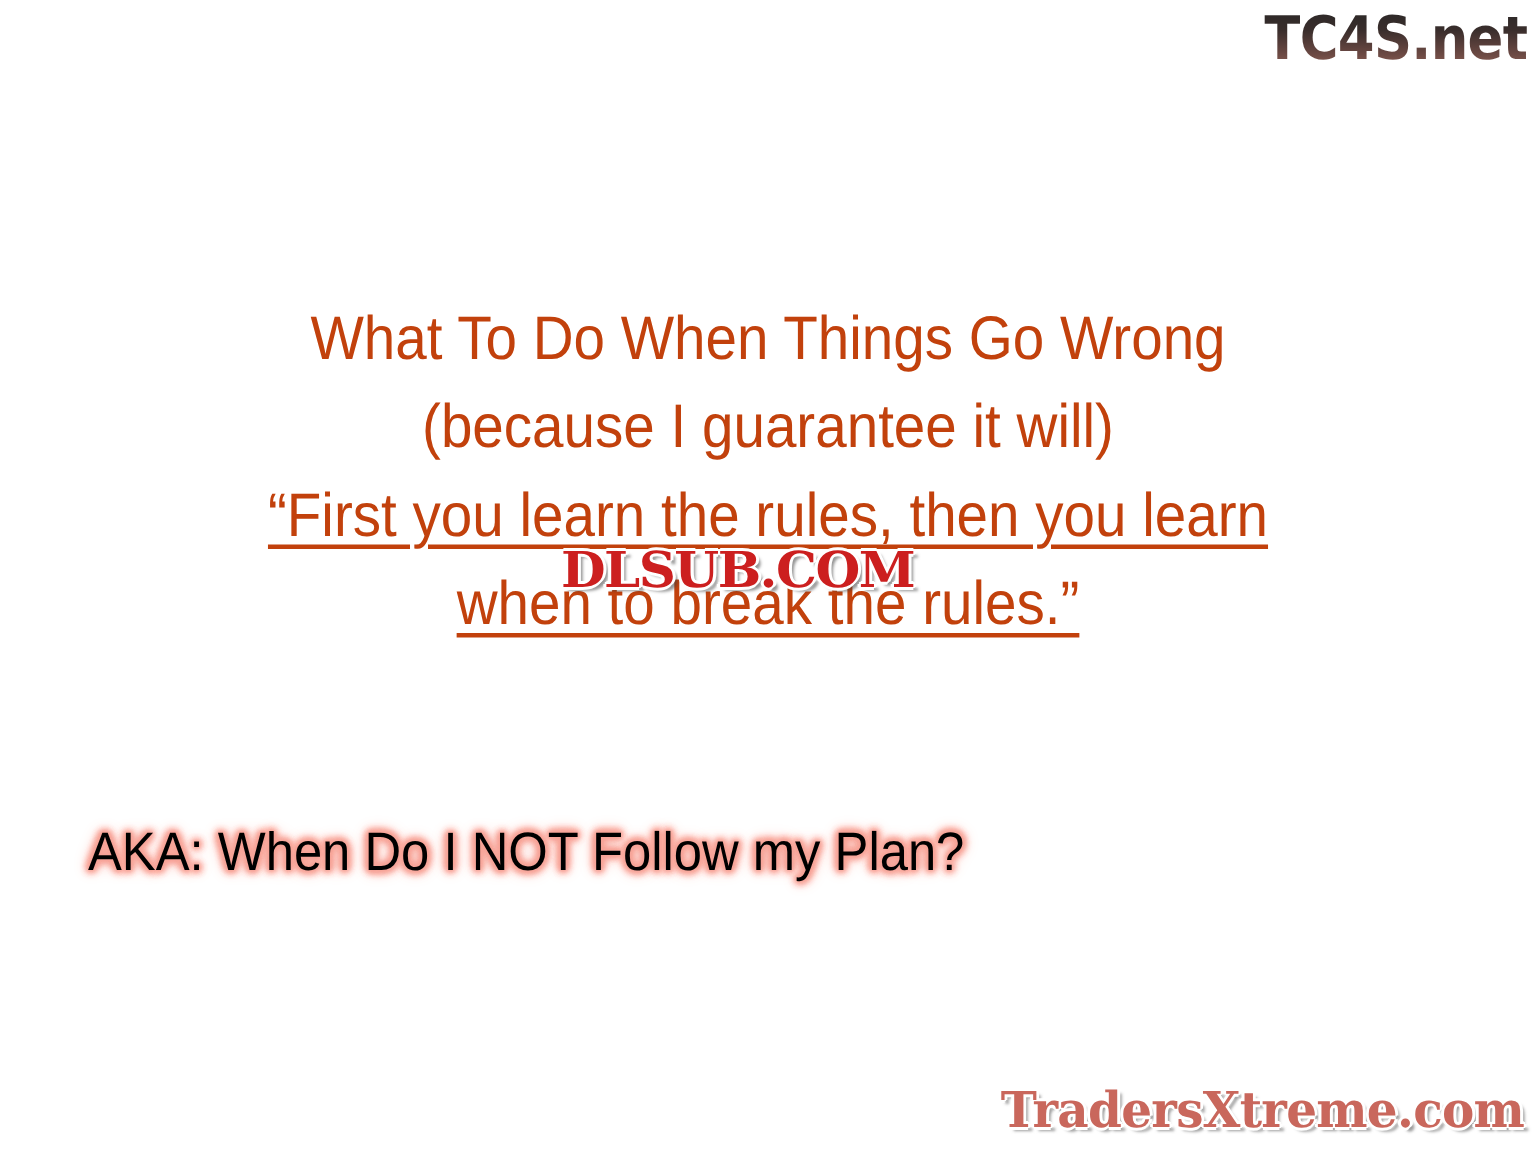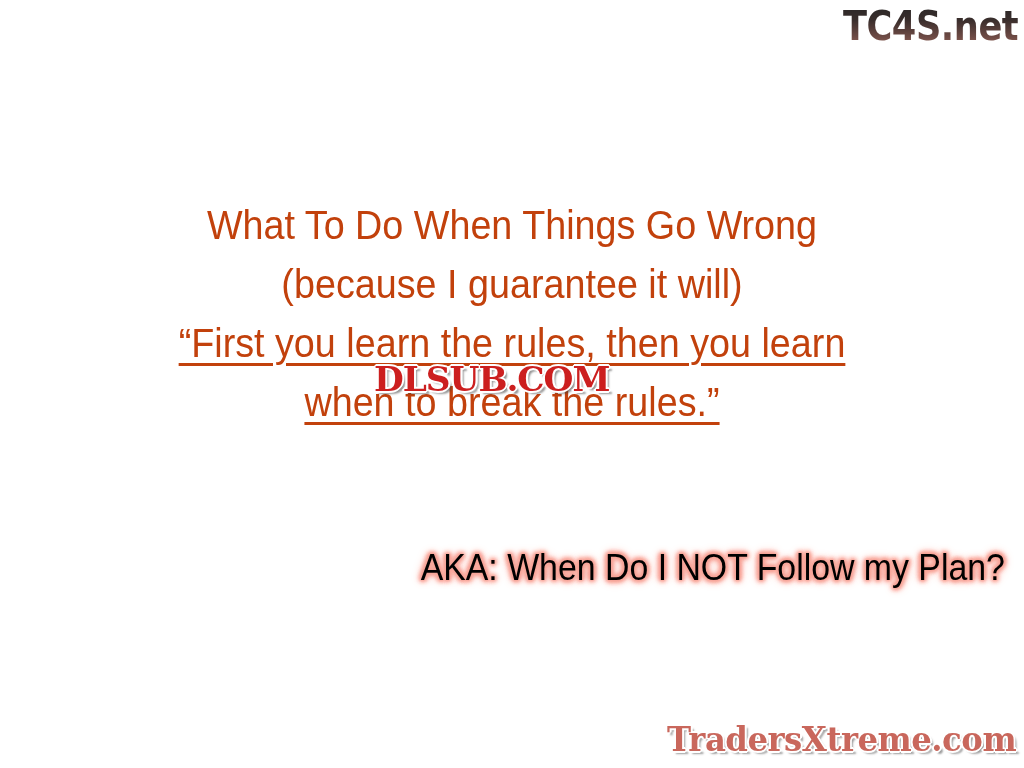--- a/index.html
+++ b/index.html
@@ -62,21 +62,21 @@
     text-decoration-thickness: 3px;
     text-underline-offset: 6px;
   }
 
   
   #aka-line {
     position: absolute;
     left: 0;
     right: 0;
     top: 546px;
-    text-align: right;
+    text-align: left;
     font-size: 36px;
     line-height: 44px;
     font-weight: 400;
     color: #000000;
     white-space: nowrap;
     margin-left: 40px;
   }
   #aka-line .glow {
     display: inline-block;
     transform: scaleX(0.94);

